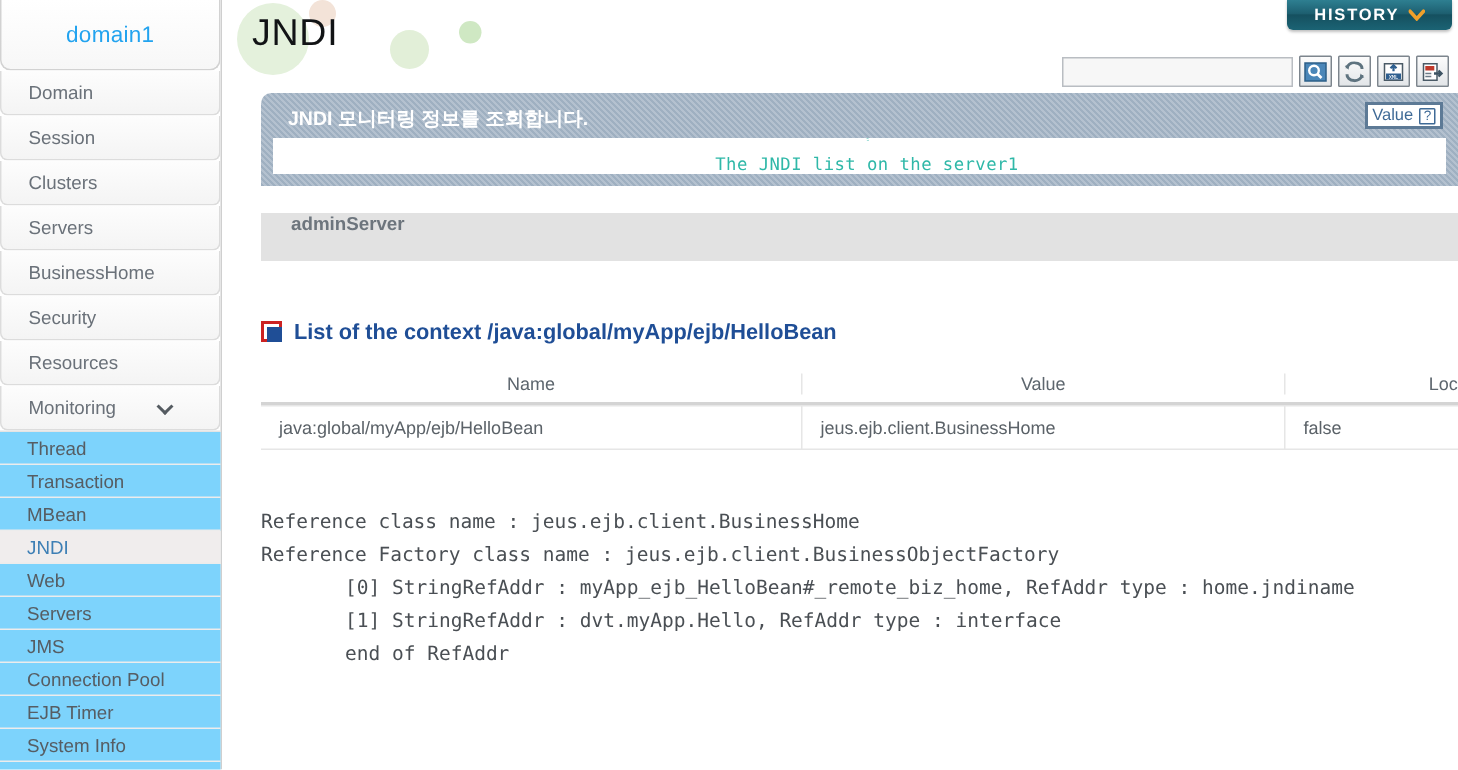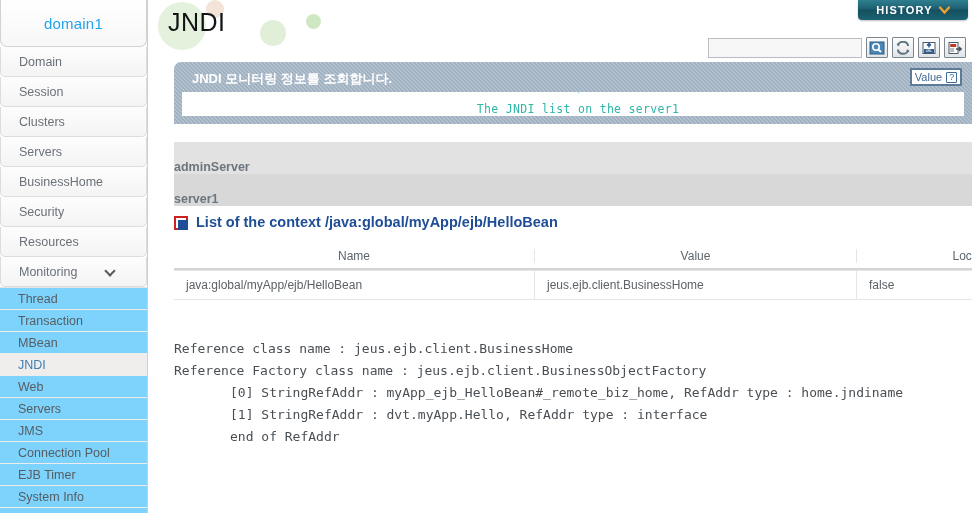--- a/index.html
+++ b/index.html
@@ -170,32 +170,32 @@
   .info-strip .txt {
     font-family: "DejaVu Sans Mono", monospace;
     font-size: 11.5px; color: #2fb8a8;
     letter-spacing: .3px;
   }
 
   
   .srv-row {
     position: absolute; left: 26px;
     width: 798px; height: 32px;
-    display: flex; align-items: flex-end;
-    padding-left: 0;
+    display: flex; align-items: flex-start;
+    padding-left: 20px;
     font-size: 12.5px; font-weight: bold;
     color: #6d757d;
   }
   .srv-row.r1 { top: 142px; background: #e2e2e2; }
   .srv-row.r2 { top: 174px; background: #d8d8d8; }
 
   
   .sec-head {
     position: absolute; left: 26px; top: 214px;
-    display: flex; align-items: flex-end; gap: 8px;
+    display: flex; align-items: flex-start; gap: 8px;
   }
   .sec-ico { width: 14px; height: 14px; display: block; }
   .sec-title {
     font-size: 14.5px; font-weight: bold; color: #1f4e96;
   }
 
   
   .tbl {
     position: absolute; left: 26px; top: 244px;
     width: 946px;
@@ -381,23 +381,20 @@
           <path d="M1.4 2.6 L4.6 2 L3.8 5.4 Z" fill="#2fb8a8"></path>
           <path d="M12.6 11.4 L9.4 12 L10.2 8.6 Z" fill="#2fb8a8"></path>
         </svg>
         <span class="txt">The JNDI list on the server1</span>
       </div>
     </div>
 
     <div class="srv-row r1">
       <span>adminServer</span>
     </div>
-    <div class="srv-row r2">
-      <span>server1</span>
-    </div>
 
     <div class="sec-head">
       <svg class="sec-ico" viewBox="0 0 14 14">
         <rect x="0" y="0" width="14" height="14" fill="#cc2222"></rect>
         <rect x="2" y="2" width="10" height="10" fill="#ffffff"></rect>
         <rect x="4" y="4" width="10" height="10" fill="#1f4e96"></rect>
       </svg>
       <span class="sec-title">List of the context /java:global/myApp/ejb/HelloBean</span>
     </div>
 

